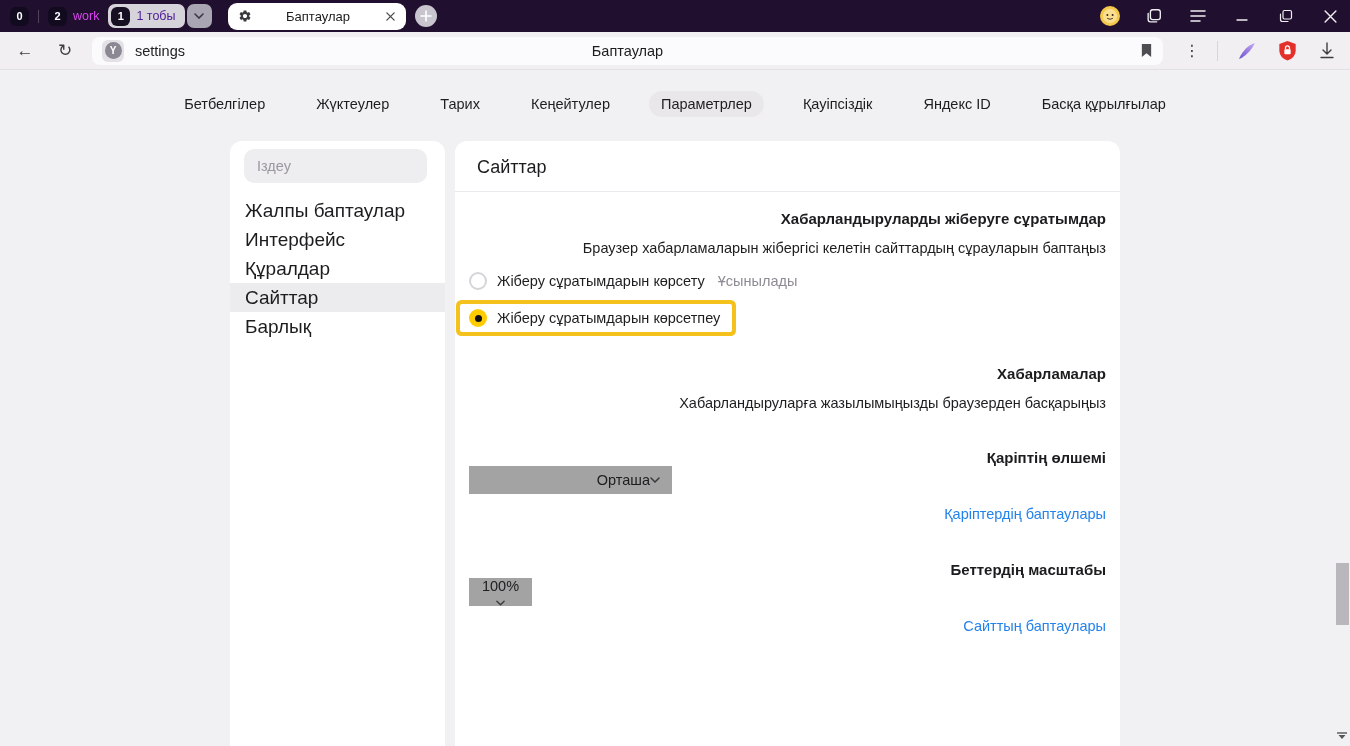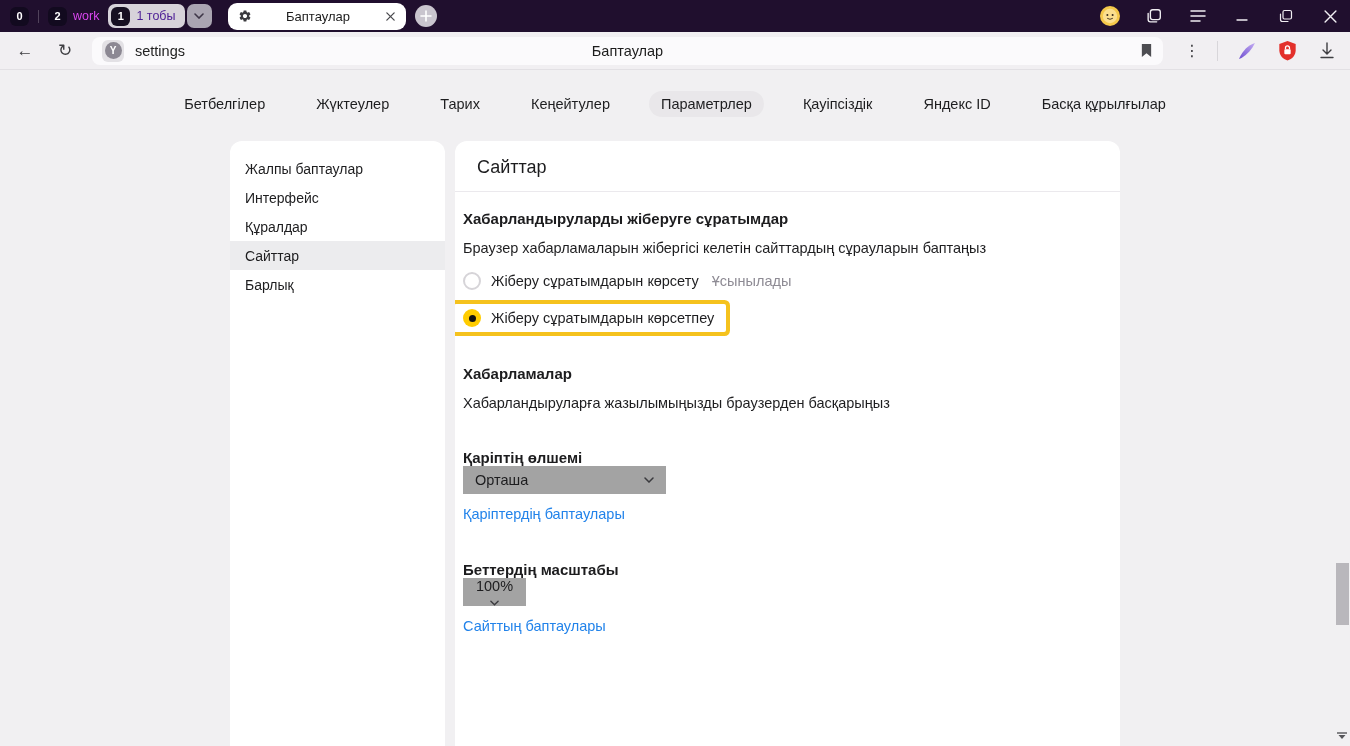--- a/index.html
+++ b/index.html
@@ -53,26 +53,26 @@
   .cards { display:flex; justify-content:center; gap:10px; margin-top:24px; height:612px; }
   .card { background:#fff; border-radius:12px 12px 0 0; }
   .sidebar-card { width:215px; }
   .content-card { width:665px; overflow:hidden; }
 
   .search-box { margin:8px 18px 0 14px; height:34px; background:#eeedf0; border-radius:10px;
     border:none; width:183px; padding:0 13px; font-size:14.5px; color:#1d1d1f; outline:none;
     font-family:"Liberation Sans","DejaVu Sans",sans-serif; }
   .search-box::placeholder { color:#9a97a0; }
   .side-list { margin-top:13px; }
-  .side-item { height:29px; display:flex; align-items:center; padding-left:15px; font-size:14px; color:#1d1d1f; cursor:pointer; }
+  .side-item { height:29px; display:flex; align-items:center; padding-left:15px; font-size:19px; color:#1d1d1f; cursor:pointer; }
   .side-item.active { background:#ececee; }
 
   .main-title { padding:16px 22px 13px; font-size:18px; color:#1c1c1e; }
   .main-divider { height:1px; background:#ebe9ed; }
-  .section { padding:0 8px; }
+  .section { padding:0 14px;text-align:right; }
   .sec-heading { font-size:15px; font-weight:bold; color:#1c1c1e; }
   .sec-desc { font-size:14.5px; color:#1e1e20; margin-top:13px; }
   .mt-requests { margin-top:18px; }
   .options { margin-top:13px; }
   .option { display:flex; align-items:center; height:24px; }
   .option + .option { margin-top:11px; }
   .radio { width:18px; height:18px; border-radius:50%; border:2px solid #d6d4d8; background:#fff; flex:none; }
   .radio.checked { border:none; background:#ffcc00; position:relative; }
   .radio.checked::after { content:""; position:absolute; left:5.5px; top:5.5px; width:7px; height:7px;
     border-radius:50%; background:#111; }
@@ -219,20 +219,21 @@
   <span class="nav-tab">Кеңейтулер</span>
   <span class="nav-tab active">Параметрлер</span>
   <span class="nav-tab">Қауіпсіздік</span>
   <span class="nav-tab">Яндекс ID</span>
   <span class="nav-tab">Басқа құрылғылар</span>
 </div>
 
 <div class="cards">
 
   <div class="card sidebar-card">
+    <input class="search-box" type="text" placeholder="Іздеу" style="">
     <div class="side-list">
       <div class="side-item">Жалпы баптаулар</div>
       <div class="side-item">Интерфейс</div>
       <div class="side-item">Құралдар</div>
       <div class="side-item active">Сайттар</div>
       <div class="side-item">Барлық</div>
     </div>
   </div>
 
   <div class="card content-card">

